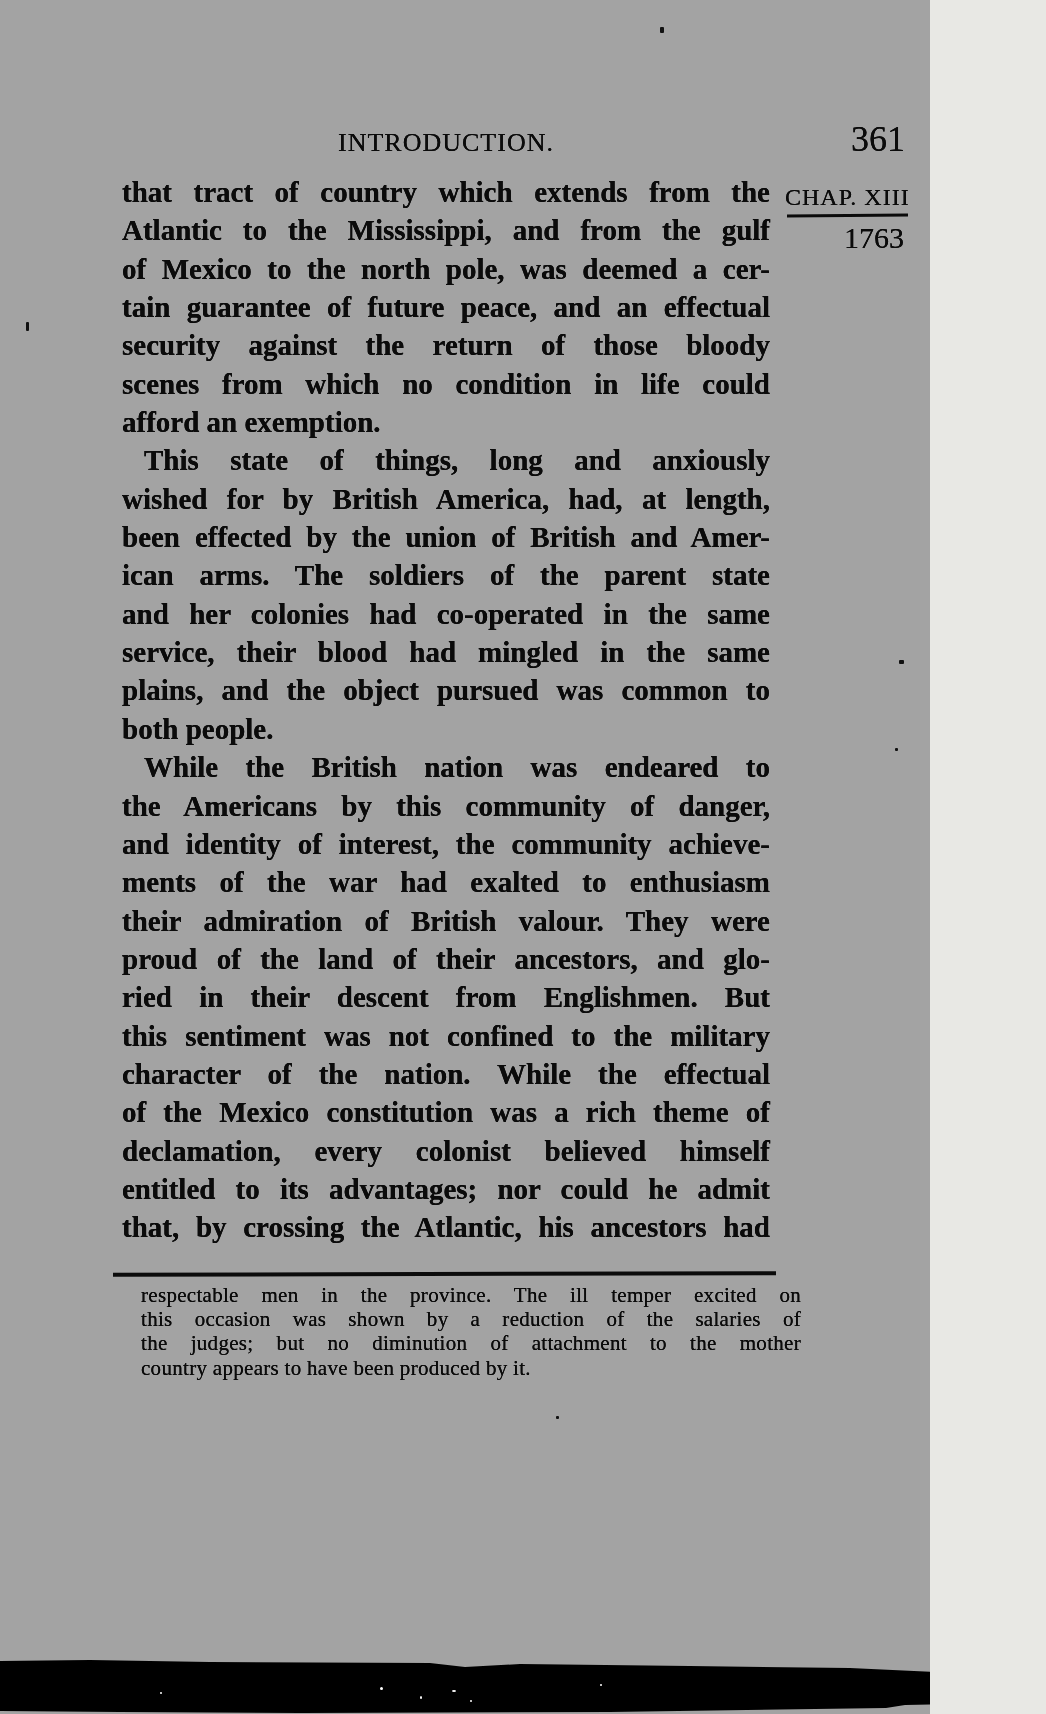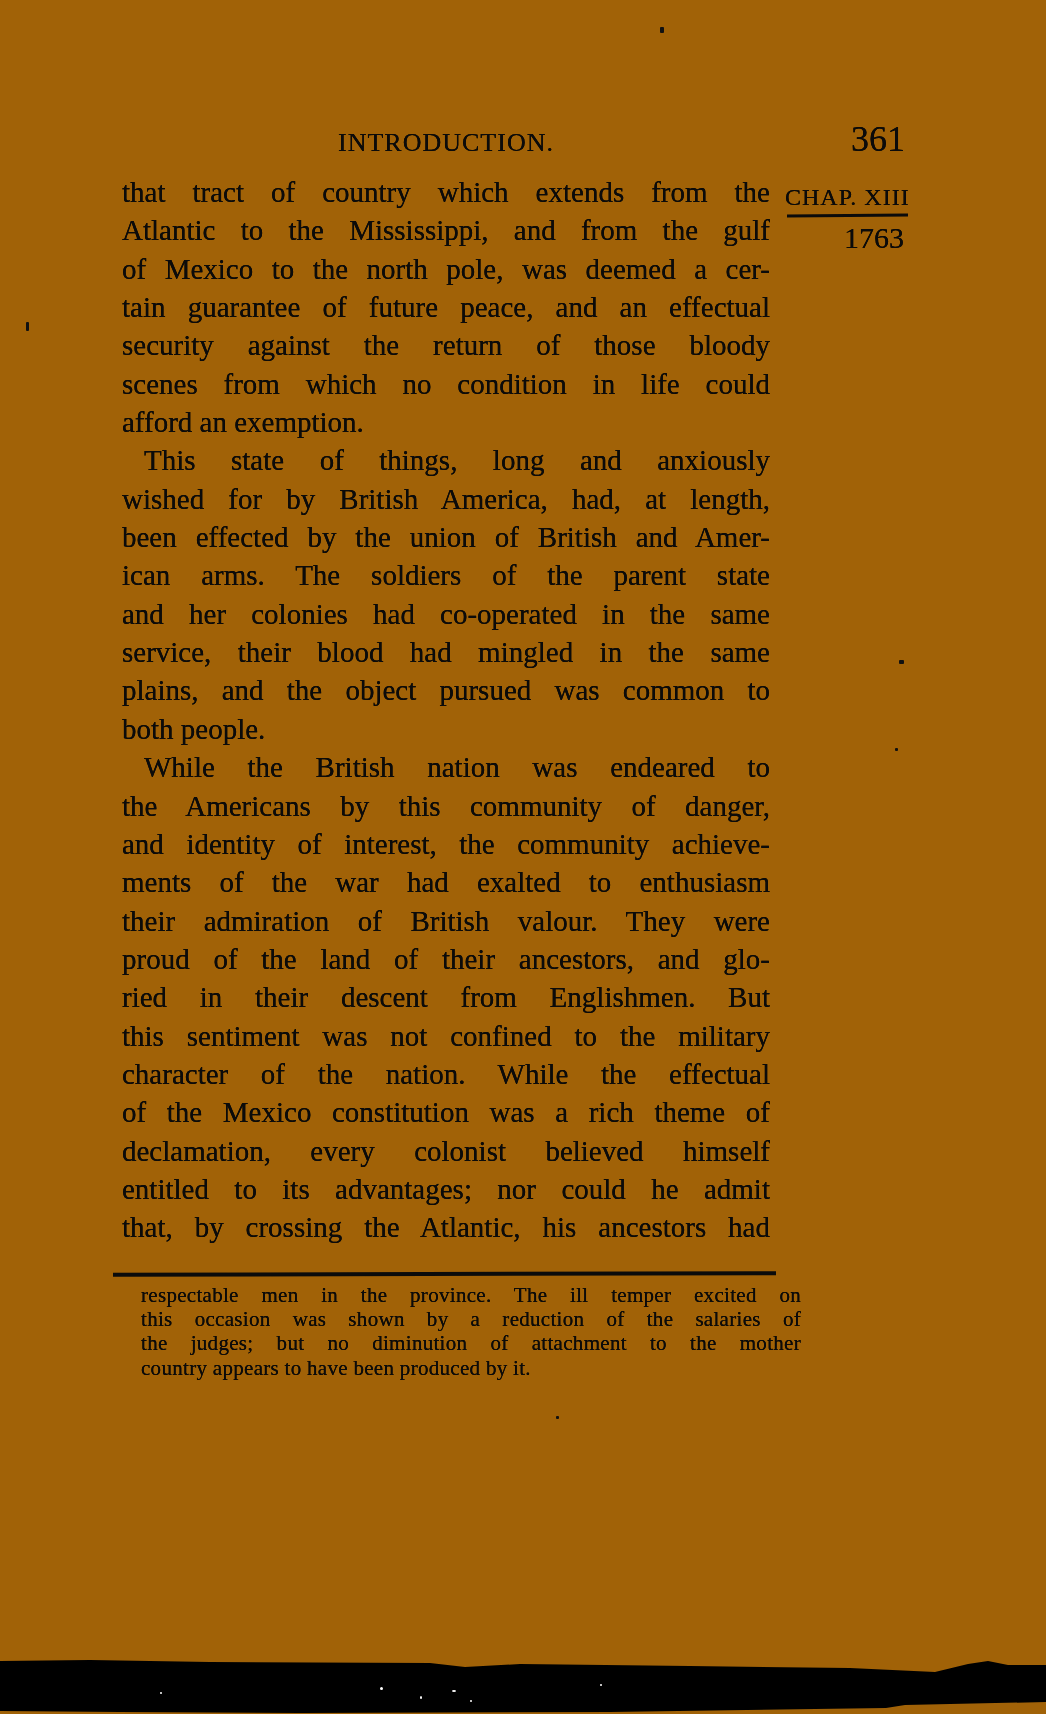--- a/index.html
+++ b/index.html
@@ -1,19 +1,19 @@
 <!DOCTYPE html>
 <html><head>
 <meta charset="utf-8">
 <style>
   html,body{margin:0;padding:0;background:#e8e8e4;}
   .page{
     position:relative;
-    width:1046px;height:1714px;
-    background:#a16207;
+    width:930px;height:1714px;
+    background:#a3a3a3;
     overflow:hidden;
     font-family:"Liberation Serif","DejaVu Serif",serif;
     color:#0b0b0b;
   }
   
   .running-title{
     position:absolute;left:122px;top:128px;width:648px;
     text-align:center;font-size:26px;letter-spacing:1px;
     text-shadow:0 0 .5px #000;
     white-space:nowrap;
@@ -31,21 +31,21 @@
   .chapter-rule{
     position:absolute;left:787px;top:214px;width:121px;height:3px;
     background:#0b0b0b;transform:rotate(-.4deg);
   }
   .year-note{
     position:absolute;left:844px;top:221px;
     font-size:30px;text-shadow:0 0 .5px #000;
   }
   
   .body-block{
-    position:absolute;left:122px;top:173px;width:648px;
+    position:absolute;left:122px;top:173px;width:648px;font-weight:bold;
   }
   .bline{
     font-size:29px;line-height:38.35px;height:38.35px;
     text-align:justify;text-align-last:justify;text-justify:inter-word;
     white-space:normal;text-shadow:0 0 .5px #000;
   }
   .bline.ind{text-indent:22px;}
   .bline.end{text-align-last:left;}
   
   .footnote-rule{

